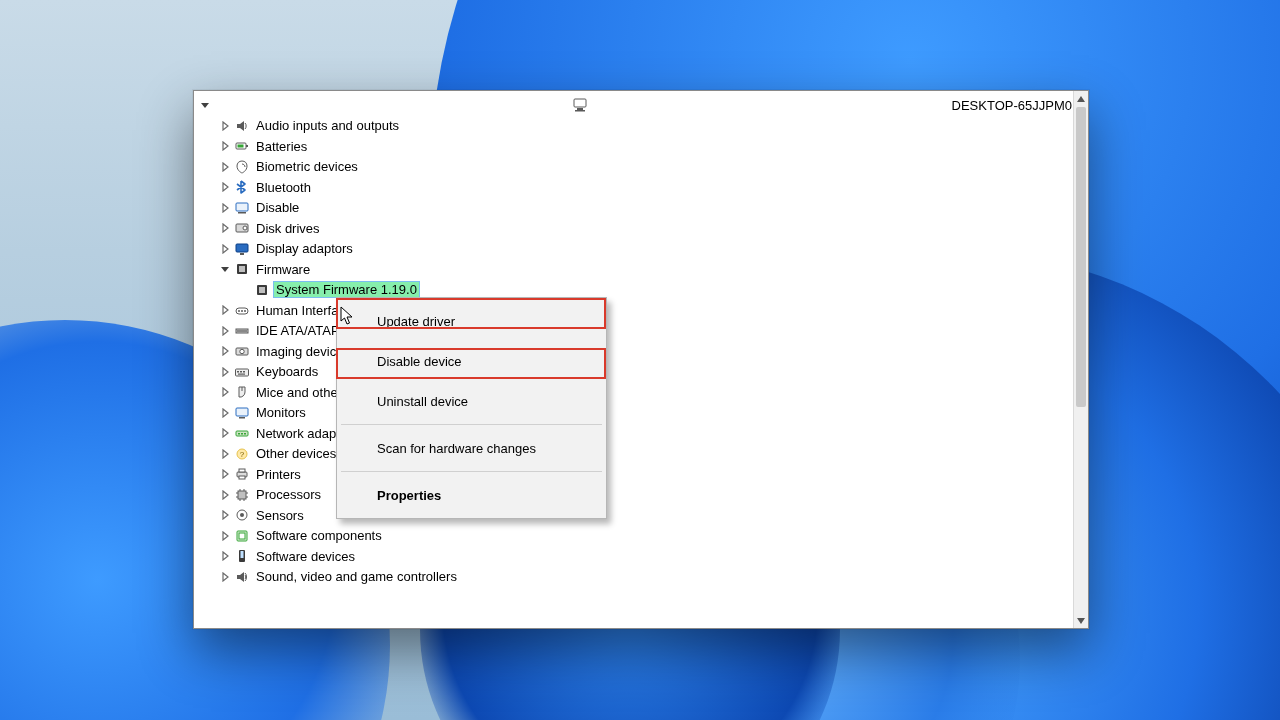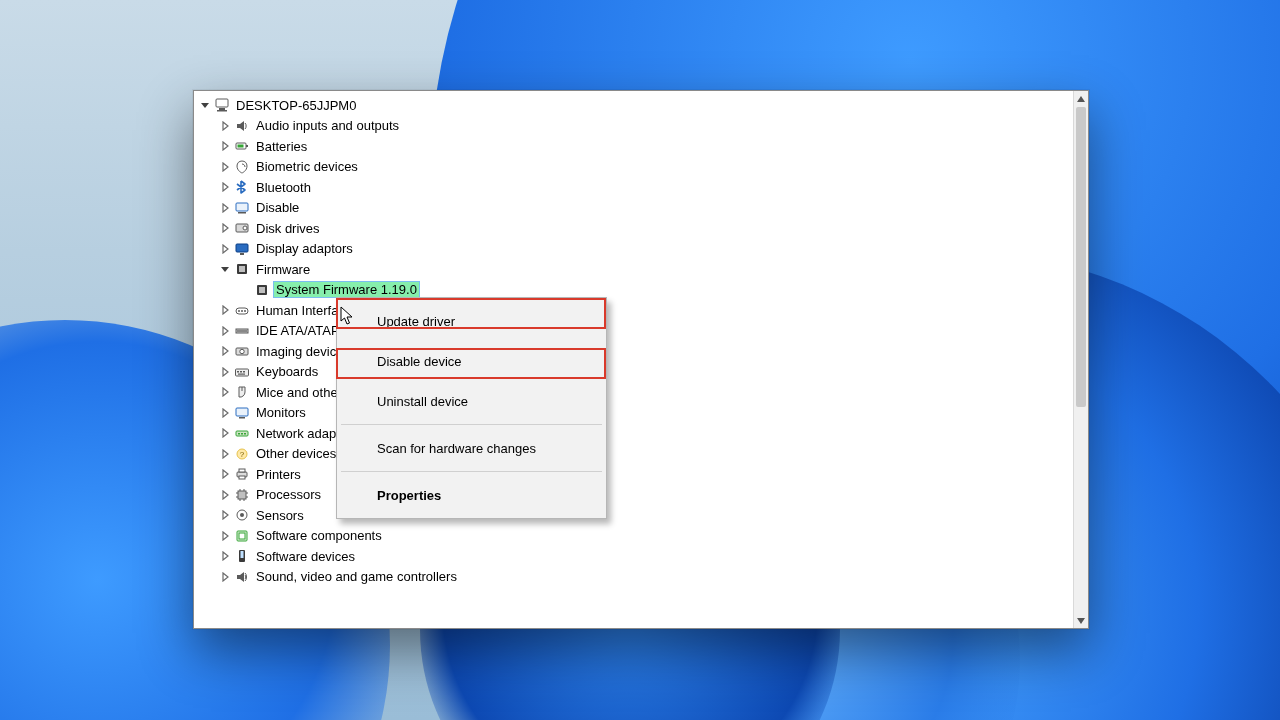--- a/index.html
+++ b/index.html
@@ -28,21 +28,21 @@
 
   
   .tree{padding:4px 0 0 6px;color:#000;}
   .row{display:flex;align-items:center;height:20.5px;white-space:nowrap;}
   .twisty{width:14px;text-align:center;color:#6a6a6a;font-size:10px;user-select:none;}
   .twisty.open{color:#404040;}
   .twisty.none{visibility:hidden;}
   .ico{width:16px;height:16px;margin-right:4px;display:flex;align-items:center;justify-content:center;}
   .label{padding:0 2px;}
   .row.selected .label{background:#86efac;outline:1px solid #7bbef0;}
-  .row.depth0{padding-left:0;}
+  .row.depth0{padding-left:0;justify-content:space-between;}
   .row.depth1{padding-left:20px;text-align:center;}
   .row.depth2{padding-left:40px;}
 
   
   .ctxmenu{position:absolute;background:#f2f2f2;border:1px solid #b6b6b6;box-shadow:4px 5px 6px rgba(0,0,0,.28);
            padding:3px 2px;}
   .mi{height:40px;display:flex;align-items:center;padding:0 22px 0 38px;min-width:205px;color:#000;}
   .mi.sep{height:1px;background:#d0d0d0;margin:3px 2px;padding:0;min-width:0;}
   .mi.bold{font-weight:700;}
   .redbox{position:absolute;border:2px solid #d93a2b;pointer-events:none;}

